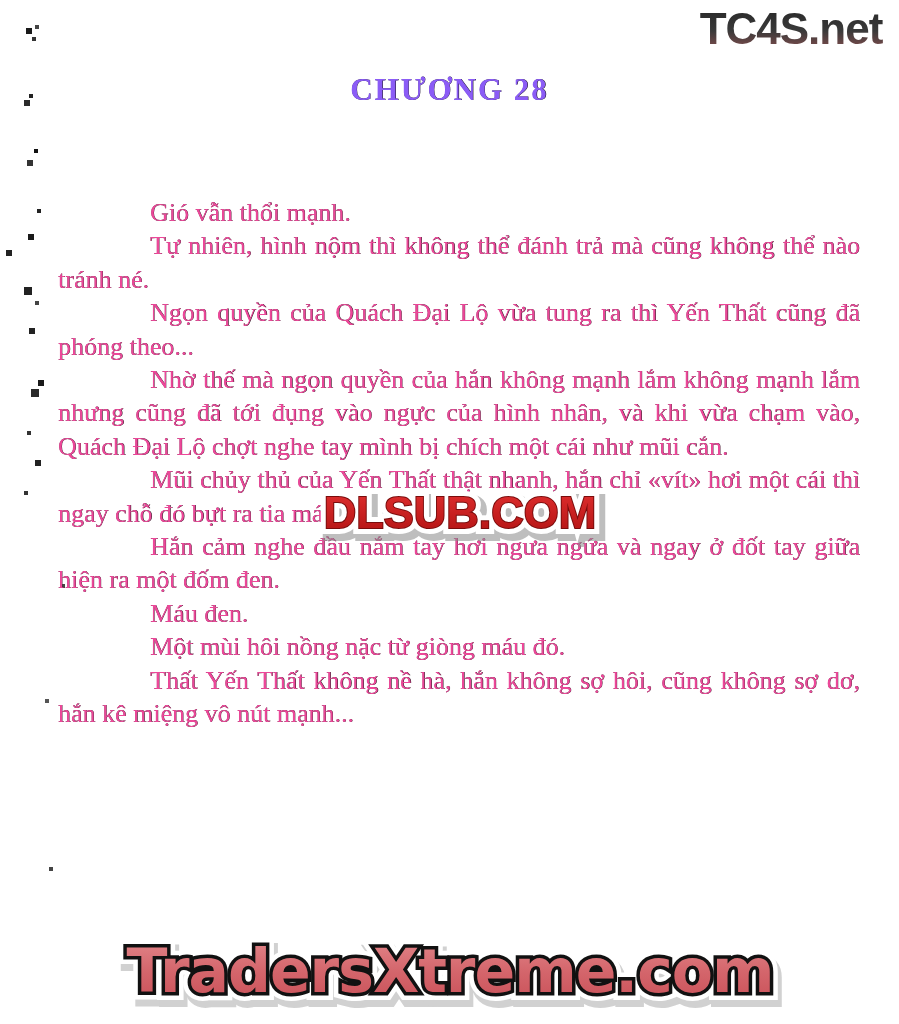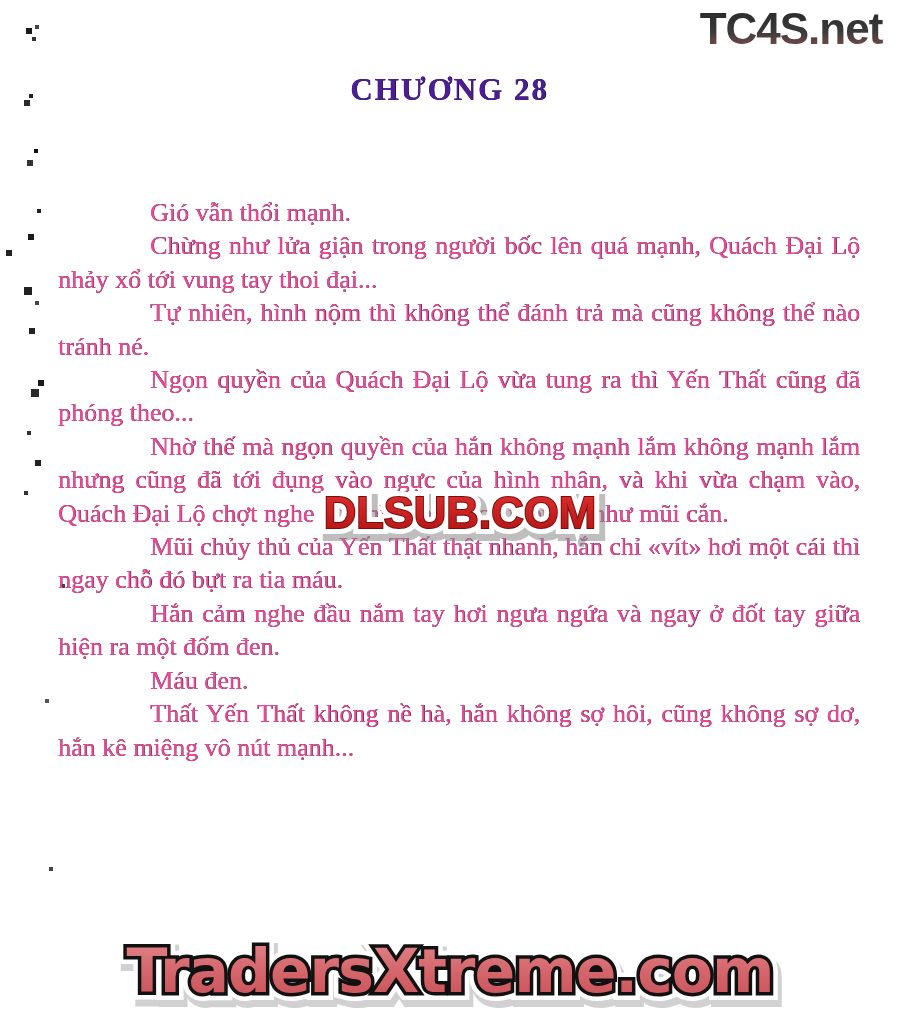--- a/index.html
+++ b/index.html
@@ -26,21 +26,21 @@
       8px 252px 0 2px #222, 62px 585px 0 1px #444,
       46px 700px 0 1px #555, 50px 868px 0 1px #444;
   }
 
   .tc4s { position:absolute; top:2px; right:6px; }
   .tc4s text {
     font-family:"Liberation Sans", sans-serif;
     font-weight:bold; font-size:44px; letter-spacing:-1px;
   }
 
-  .headings { position:absolute; top:72px; left:0; right:0; text-align:center; color:#4c1d95; }
+  .headings { position:absolute; top:72px; left:0; right:0; text-align:center; color:#8b5cf6; }
   .chapter {
     font-weight:bold; font-size:31px; letter-spacing:2px;
     text-shadow:0.4px 0.4px 0 #0d0d0d;
   }
   .title {
     margin:24px 0 0 0;
     font-weight:bold; font-size:37px; letter-spacing:1px;
     text-shadow:0.5px 0.5px 0 #0d0d0d;
   }
 
@@ -84,34 +84,34 @@
 
   <div class="headings">
     <div class="chapter">CHƯƠNG 28</div>
   </div>
 
   <div class="body-text">
 
       <p class="para">Gió vẫn thổi mạnh.</p>
 
 
-      <p class="para">Chừng như lửa giận trong người bốc lên quá mạnh, Quách Đại Lộ nhảy xổ tới vung tay thoi đại...</p>
 
       <p class="para">Tự nhiên, hình nộm thì không thể đánh trả mà cũng không thể nào tránh né.</p>
 
       <p class="para">Ngọn quyền của Quách Đại Lộ vừa tung ra thì Yến Thất cũng đã phóng theo...</p>
 
       <p class="para">Nhờ thế mà ngọn quyền của hắn không mạnh lắm không mạnh lắm nhưng cũng đã tới đụng vào ngực của hình nhân, và khi vừa chạm vào, Quách Đại Lộ chợt nghe tay mình bị chích một cái như mũi cắn.</p>
 
       <p class="para">Mũi chủy thủ của Yến Thất thật nhanh, hắn chỉ «vít» hơi một cái thì ngay chỗ đó bựt ra tia máu.</p>
 
       <p class="para">Hắn cảm nghe đầu nắm tay hơi ngưa ngứa và ngay ở đốt tay giữa hiện ra một đốm đen.</p>
 
       <p class="para">Máu đen.</p>
 
+      <p class="para">Một mùi hôi nồng nặc từ giòng máu đó.</p>
 
       <p class="para">Thất Yến Thất không nề hà, hắn không sợ hôi, cũng không sợ dơ, hắn kê miệng vô nút mạnh...</p>
     </div>
 
   <svg class="dlsub" width="334" height="66" viewBox="0 0 334 66">
     <defs>
       <linearGradient id="dlsubGrad" x1="0" y1="0" x2="0" y2="1">
         <stop offset="0%" stop-color="#e23030"></stop>
         <stop offset="100%" stop-color="#b01212"></stop>
       </linearGradient>

